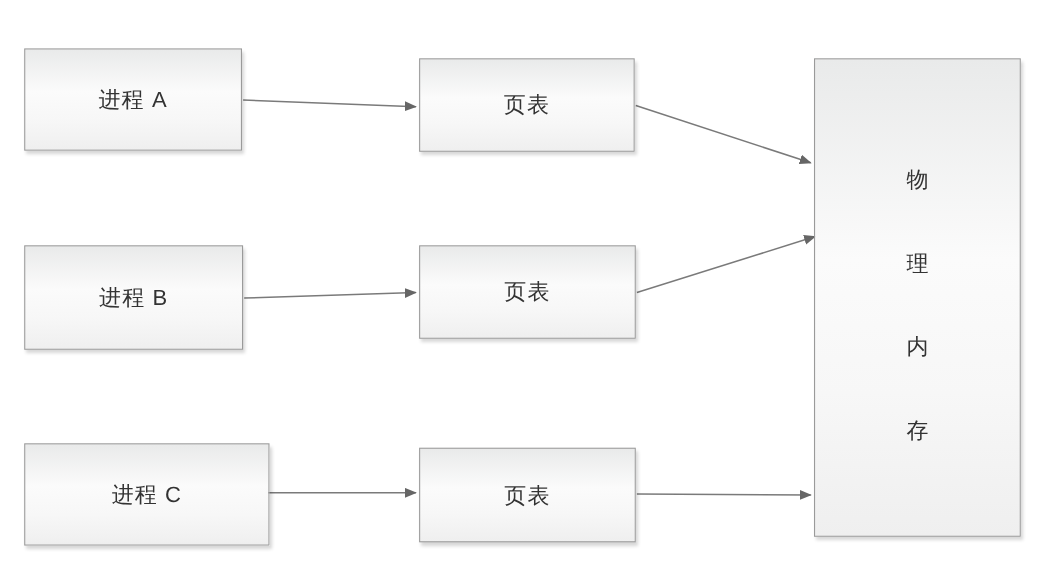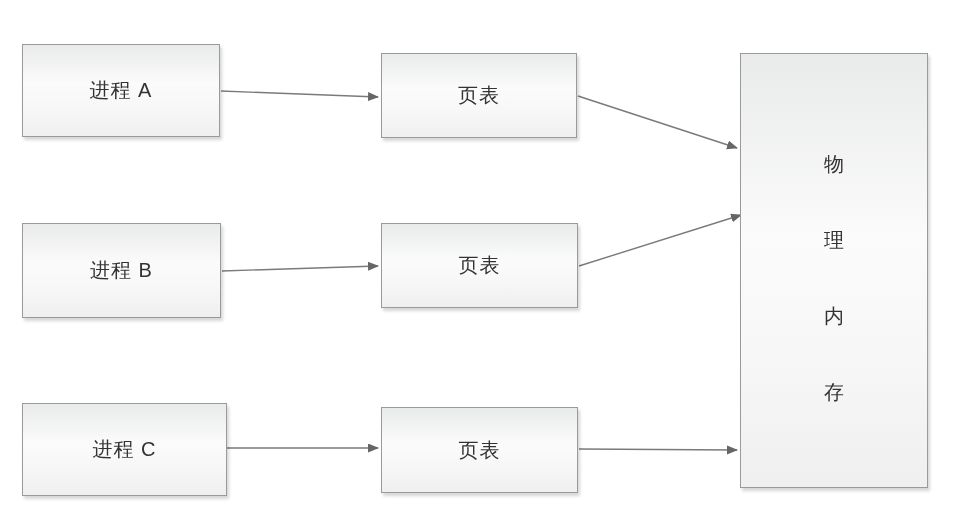--- a/index.html
+++ b/index.html
@@ -24,21 +24,21 @@
     display: flex;
     align-items: center;
     justify-content: center;
     color: #333333;
     font-size: 20px;
     letter-spacing: 1px;
   }
   .node .lbl { white-space: pre; }
   #proc-a { left: 22px;  top: 44px;  width: 198px; height: 93px; }
   #proc-b { left: 22px;  top: 223px; width: 199px; height: 95px; }
-  #proc-c { left: 22px;  top: 403px; width: 205px; height: 93px; justify-content: center; }
+  #proc-c { left: 22px;  top: 403px; width: 223px; height: 93px; justify-content: center; }
   #pt-1   { left: 381px; top: 53px;  width: 196px; height: 85px; }
   #pt-2   { left: 381px; top: 223px; width: 197px; height: 85px; }
   #pt-3   { left: 381px; top: 407px; width: 197px; height: 86px; }
   #memory {
     left: 740px; top: 53px; width: 188px; height: 435px;
     flex-direction: column;
     justify-content: center;
     gap: 56px;
     padding-top: 14px;
   }

